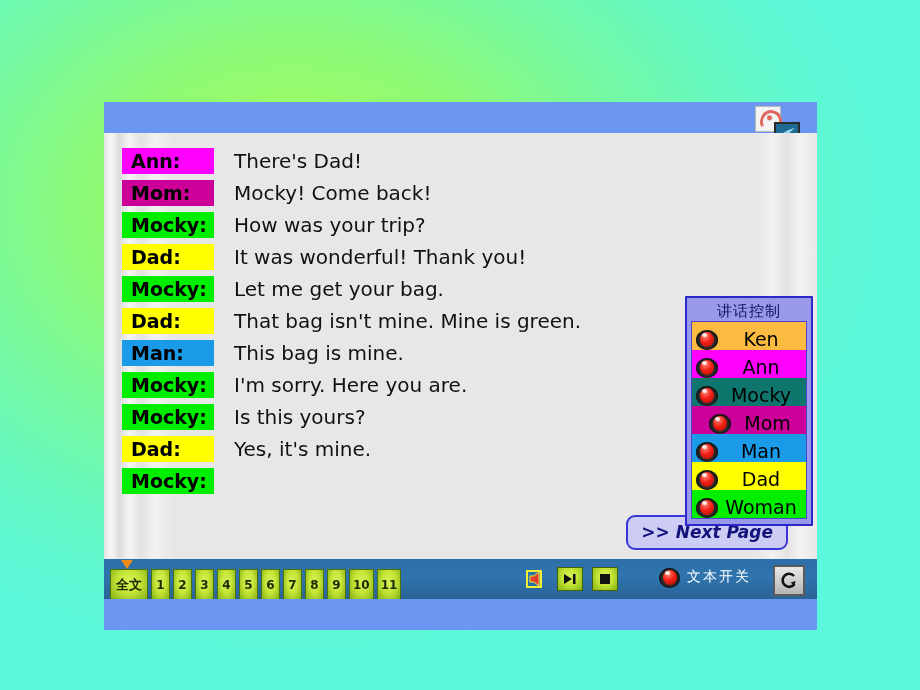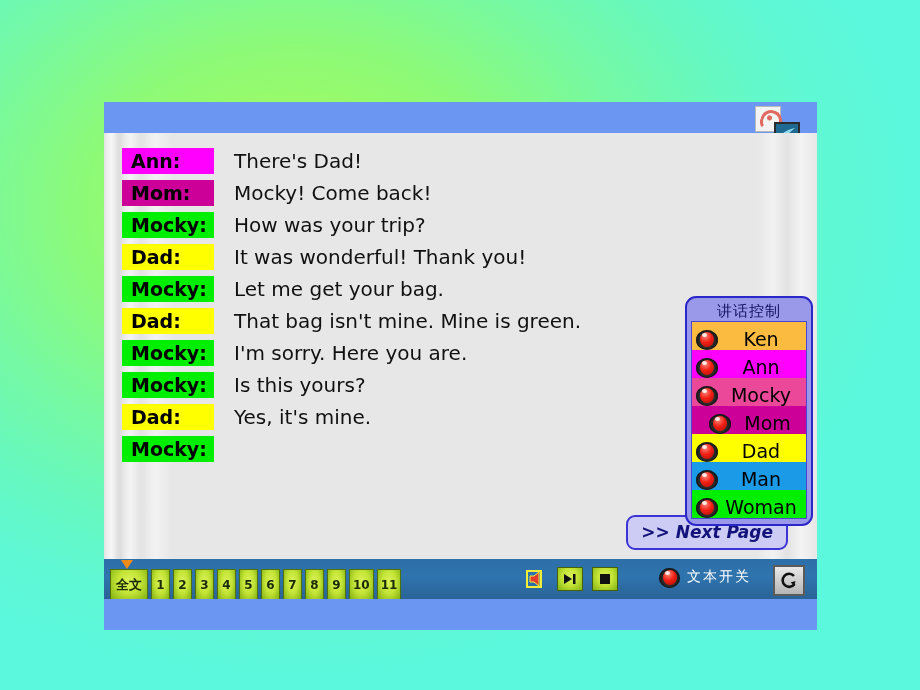--- a/index.html
+++ b/index.html
@@ -199,21 +199,21 @@
   }
 
   
   #speaker-panel {
     position: absolute;
     left: 581px;
     top: 163px;
     width: 128px;
     background: #9a98e8;
     border: 2px solid #2c27c8;
-    border-radius: 11px;
+    border-radius: 1px;
     padding: 3px 4px 5px;
     box-sizing: border-box;
     z-index: 4;
   }
   #speaker-panel-title {
     text-align: center;
     font-family: "DejaVu Sans", "Liberation Sans", sans-serif;
     font-size: 15px;
     color: #101060;
     line-height: 20px;
@@ -419,20 +419,24 @@
         </div>
         <div class="line">
           <span class="speaker" style="background: rgb(0, 238, 0);">Mocky:</span>
           <span class="utterance">Let me get your bag.</span>
         </div>
         <div class="line">
           <span class="speaker" style="background: rgb(255, 255, 0);">Dad:</span>
           <span class="utterance">That bag isn't mine. Mine is green.</span>
         </div>
         <div class="line">
+          <span class="speaker" style="background: rgb(27, 154, 232);">Man:</span>
+          <span class="utterance">This bag is mine.</span>
+        </div>
+        <div class="line">
           <span class="speaker" style="background: rgb(0, 238, 0);">Mocky:</span>
           <span class="utterance">I'm sorry. Here you are.</span>
         </div>
         <div class="line">
           <span class="speaker" style="background: rgb(0, 238, 0);">Mocky:</span>
           <span class="utterance">Is this yours?</span>
         </div>
         <div class="line">
           <span class="speaker" style="background: rgb(255, 255, 0);">Dad:</span>
           <span class="utterance">Yes, it's mine.</span>
@@ -448,35 +452,35 @@
         <div id="speaker-panel-title">讲话控制</div>
         <div id="speaker-list">
           <div class="speaker-btn" style="background: rgb(251, 187, 65);">
             <span class="led"></span>
             <span class="speaker-name">Ken</span>
           </div>
           <div class="speaker-btn" style="background: rgb(255, 0, 255);">
             <span class="led"></span>
             <span class="speaker-name">Ann</span>
           </div>
-          <div class="speaker-btn" style="background: #ec4899;">
+          <div class="speaker-btn" style="background: #0f766e;">
             <span class="led"></span>
             <span class="speaker-name">Mocky</span>
           </div>
           <div class="speaker-btn" style="background: rgb(204, 0, 153); padding-left: 17px;">
             <span class="led"></span>
             <span class="speaker-name">Mom</span>
           </div>
+          <div class="speaker-btn" style="background: rgb(27, 154, 232);">
+            <span class="led"></span>
+            <span class="speaker-name">Man</span>
+          </div>
           <div class="speaker-btn" style="background: rgb(255, 255, 0);">
             <span class="led"></span>
             <span class="speaker-name">Dad</span>
-          </div>
-          <div class="speaker-btn" style="background: rgb(27, 154, 232);">
-            <span class="led"></span>
-            <span class="speaker-name">Man</span>
           </div>
           <div class="speaker-btn" style="background: rgb(0, 238, 0);">
             <span class="led"></span>
             <span class="speaker-name">Woman</span>
           </div>
         </div>
       </div>
     </div>
 
     <div id="toolbar">

